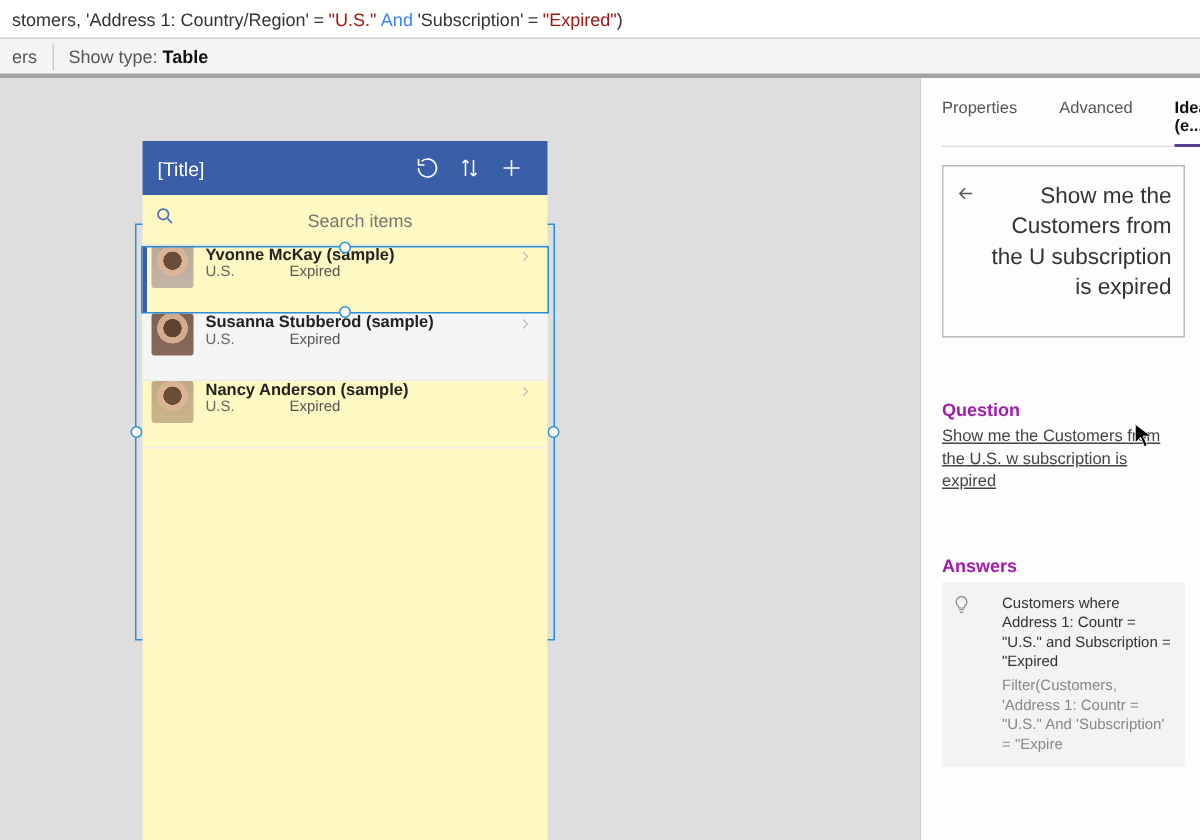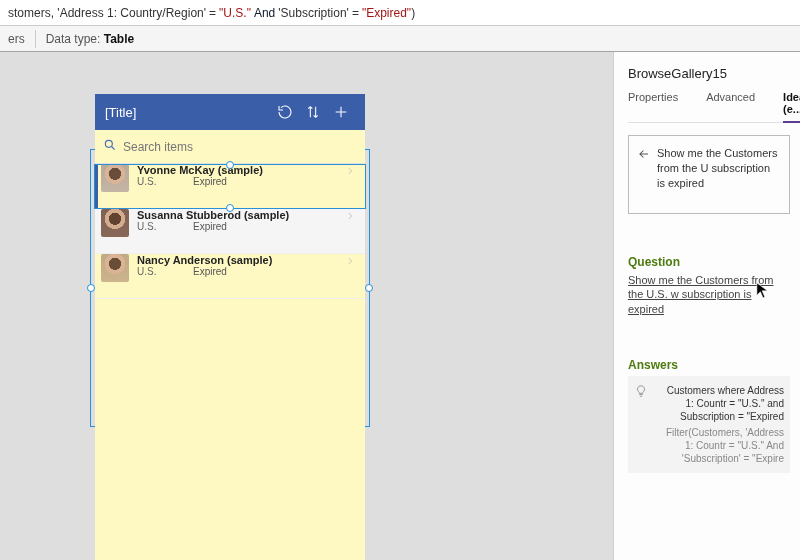--- a/index.html
+++ b/index.html
@@ -1,39 +1,39 @@
 <!DOCTYPE html>
 <html><head>
 <meta charset="utf-8">
 <style>
 * { margin: 0; padding: 0; box-sizing: border-box; font-family: "Segoe UI", Arial, sans-serif; }
 body { background: #e8e8e8; width: 800px; height: 560px; overflow: hidden; position: relative; }
 
 .formula-bar { background: #fff; border-bottom: 1px solid #ccc; height: 26px; display: flex; align-items: center; padding: 0 8px; font-size: 12px; color: #333; white-space: nowrap; overflow: hidden; }
 .formula-bar .tok-prop { color: #333; }
 .formula-bar .tok-op { color: #333; padding: 0 3px; }
-.formula-bar .tok-kw { color: #0f172a; padding: 0 3px; }
+.formula-bar .tok-kw { color: #3b82f6; padding: 0 3px; }
 .formula-bar .tok-str { color: #a31515; }
 
-.meta-bar { background: #f5f5f5; border-bottom: 1px solid #a3a3a3; height: 26px; display: flex; align-items: center; padding: 0 8px; font-size: 12px; color: #555; }
+.meta-bar { background: #f5f5f5; border-bottom: 3px solid #a3a3a3; height: 26px; display: flex; align-items: center; padding: 0 8px; font-size: 12px; color: #555; }
 .meta-bar .sep { width: 1px; height: 18px; background: #ccc; margin: 0 10px; }
 .meta-bar .val { color: #111; font-weight: 600; }
 
 .canvas { position: absolute; top: 52px; left: 0; right: 187px; bottom: 0; background: #dedede; }
 
 .mobile { position: absolute; left: 95px; top: 42px; width: 270px; height: 470px; background: #fef9c3; }
 
 .mobile-header { background: #3b5ea8; height: 36px; display: flex; align-items: center; padding: 0 10px; color: #fff; }
 .mobile-header .title { flex: 1; font-size: 13px; }
 .mobile-header .icon-btn { width: 28px; height: 28px; display: flex; align-items: center; justify-content: center; cursor: pointer; }
 .mobile-header svg { stroke: #fff; fill: none; stroke-width: 1.6; }
 
 .search-row { height: 34px; border-bottom: 1px solid #e0e0e0; display: flex; align-items: center; padding: 0 8px; }
 .search-row svg { stroke: #4a6fb8; fill: none; stroke-width: 2; }
-.search-input { border: none; outline: none; flex: 1; font-size: 12px; color: #888; margin-left: 6px; background: transparent; }
+.search-input { border: none; outline: none; flex: 1; font-size: 12px; color: #888; margin-left: 6px; background: transparent; text-align: center; }
 
 .gallery { position: relative; }
 .sel-box { position: absolute; top: 0; left: -1px; right: -1px; height: 45px; border: 1px solid #2b8fd6; pointer-events: none; z-index: 10; }
 .sel-handle { position: absolute; width: 8px; height: 8px; background: #fff; border: 1px solid #2b8fd6; border-radius: 50%; }
 
 .row { height: 45px; display: flex; padding: 0 8px 0 6px; border-bottom: 1px solid #eee; position: relative; }
 .row.sel { border-left: 3px solid #3b5ea8; padding-left: 3px; }
 .row.shade { background: #f5f5f5; }
 .avatar { width: 28px; height: 28px; border-radius: 2px; background: #c8b8a8; margin-right: 8px; flex-shrink: 0; overflow: hidden; }
 .av2 { background: #8a6a5a; }
@@ -51,27 +51,27 @@
 .outer-sel .h { position: absolute; width: 8px; height: 8px; background: #fff; border: 1px solid #2b8fd6; border-radius: 50%; }
 
 .panel { position: absolute; top: 52px; right: 0; width: 187px; bottom: 0; background: #fdfdfd; border-left: 1px solid #d0d0d0; padding: 14px 10px 10px 14px; font-size: 12px; color: #333; overflow: hidden; }
 .panel-title { font-size: 13px; color: #222; margin-bottom: 10px; }
 .tabs { display: flex; gap: 28px; font-size: 11px; margin-bottom: 12px; border-bottom: 1px solid #e0e0e0; }
 .tabs .tab { padding-bottom: 6px; color: #555; cursor: pointer; }
 .tabs .tab.active { color: #111; font-weight: 600; border-bottom: 2px solid #5b3f8f; margin-bottom: -1px; }
 
 .query-box { border: 1px solid #bbb; padding: 10px 8px 22px 8px; margin-bottom: 14px; display: flex; align-items: flex-start; gap: 6px; }
 .query-box svg { stroke: #555; fill: none; stroke-width: 1.8; flex-shrink: 0; margin-top: 1px; }
-.query-box .txt { font-size: 11px; color: #333; line-height: 1.35; }
-
-.section-h { color: #4d7c0f; font-size: 12px; font-weight: 600; margin-bottom: 4px; margin-top: 41px; }
+.query-box .txt { font-size: 15px; color: #333; line-height: 1.35; text-align: right; }
+
+.section-h { color: #a21caf; font-size: 12px; font-weight: 600; margin-bottom: 4px; margin-top: 41px; }
 .section-p { font-size: 11px; color: #444; line-height: 1.35; margin-bottom: 12px; text-decoration: underline; }
 .section-p a { color: #5b3f8f; text-decoration: none; }
 
-.answer-card { background: #f3f3f3; padding: 8px 6px 8px 6px; display: flex; gap: 10px; font-size: 10px; line-height: 1.3; text-align: right; }
+.answer-card { background: #f3f3f3; padding: 8px 6px 8px 6px; display: flex; gap: 20px; font-size: 10px; line-height: 1.3; }
 .answer-card svg { stroke: #888; fill: none; stroke-width: 1.4; flex-shrink: 0; }
 .answer-card .ans-title { color: #333; margin-bottom: 3px; }
 .answer-card .ans-formula { color: #888; }
 
 .cursor { position: absolute; width: 14px; height: 18px; pointer-events: none; z-index: 100; }
 .cursor svg { fill: #000; stroke: #fff; stroke-width: 0.6; }
 </style>
 </head>
 <body>
 
@@ -83,21 +83,21 @@
   <span class="tok-kw">And</span>
   <span class="tok-prop">'Subscription'</span>
   <span class="tok-op">=</span>
   <span class="tok-str">"Expired"</span>
   <span class="tok-prop">)</span>
 </div>
 
 <div class="meta-bar">
   <span>ers</span>
   <span class="sep"></span>
-  <span>Data type:</span>&nbsp;
+  <span>Show type:</span>&nbsp;
   <span class="val">Table</span>
 </div>
 
 <div class="canvas">
 
   <div class="outer-sel" style="left:90px; top:97px; width:280px; height:278px;">
     <div class="h" style="left:-4px; top:50%; margin-top:-4px;"></div>
     <div class="h" style="right:-4px; top:50%; margin-top:-4px;"></div>
   </div>
 
@@ -182,21 +182,20 @@
             <svg width="10" height="10" viewBox="0 0 24 24">
               <polyline points="9 5 16 12 9 19"></polyline>
             </svg>
           </span>
       </div>
     </div>
   </div>
 </div>
 
 <div class="panel">
-  <div class="panel-title">BrowseGallery15</div>
   <div class="tabs">
     <div class="tab">Properties</div>
     <div class="tab">Advanced</div>
     <div class="tab active">Ideas (e...</div>
   </div>
 
   <div class="query-box">
     <span><svg width="14" height="14" viewBox="0 0 24 24">
           <path d="M19 12H5M11 6l-6 6 6 6"></path>
         </svg></span>

